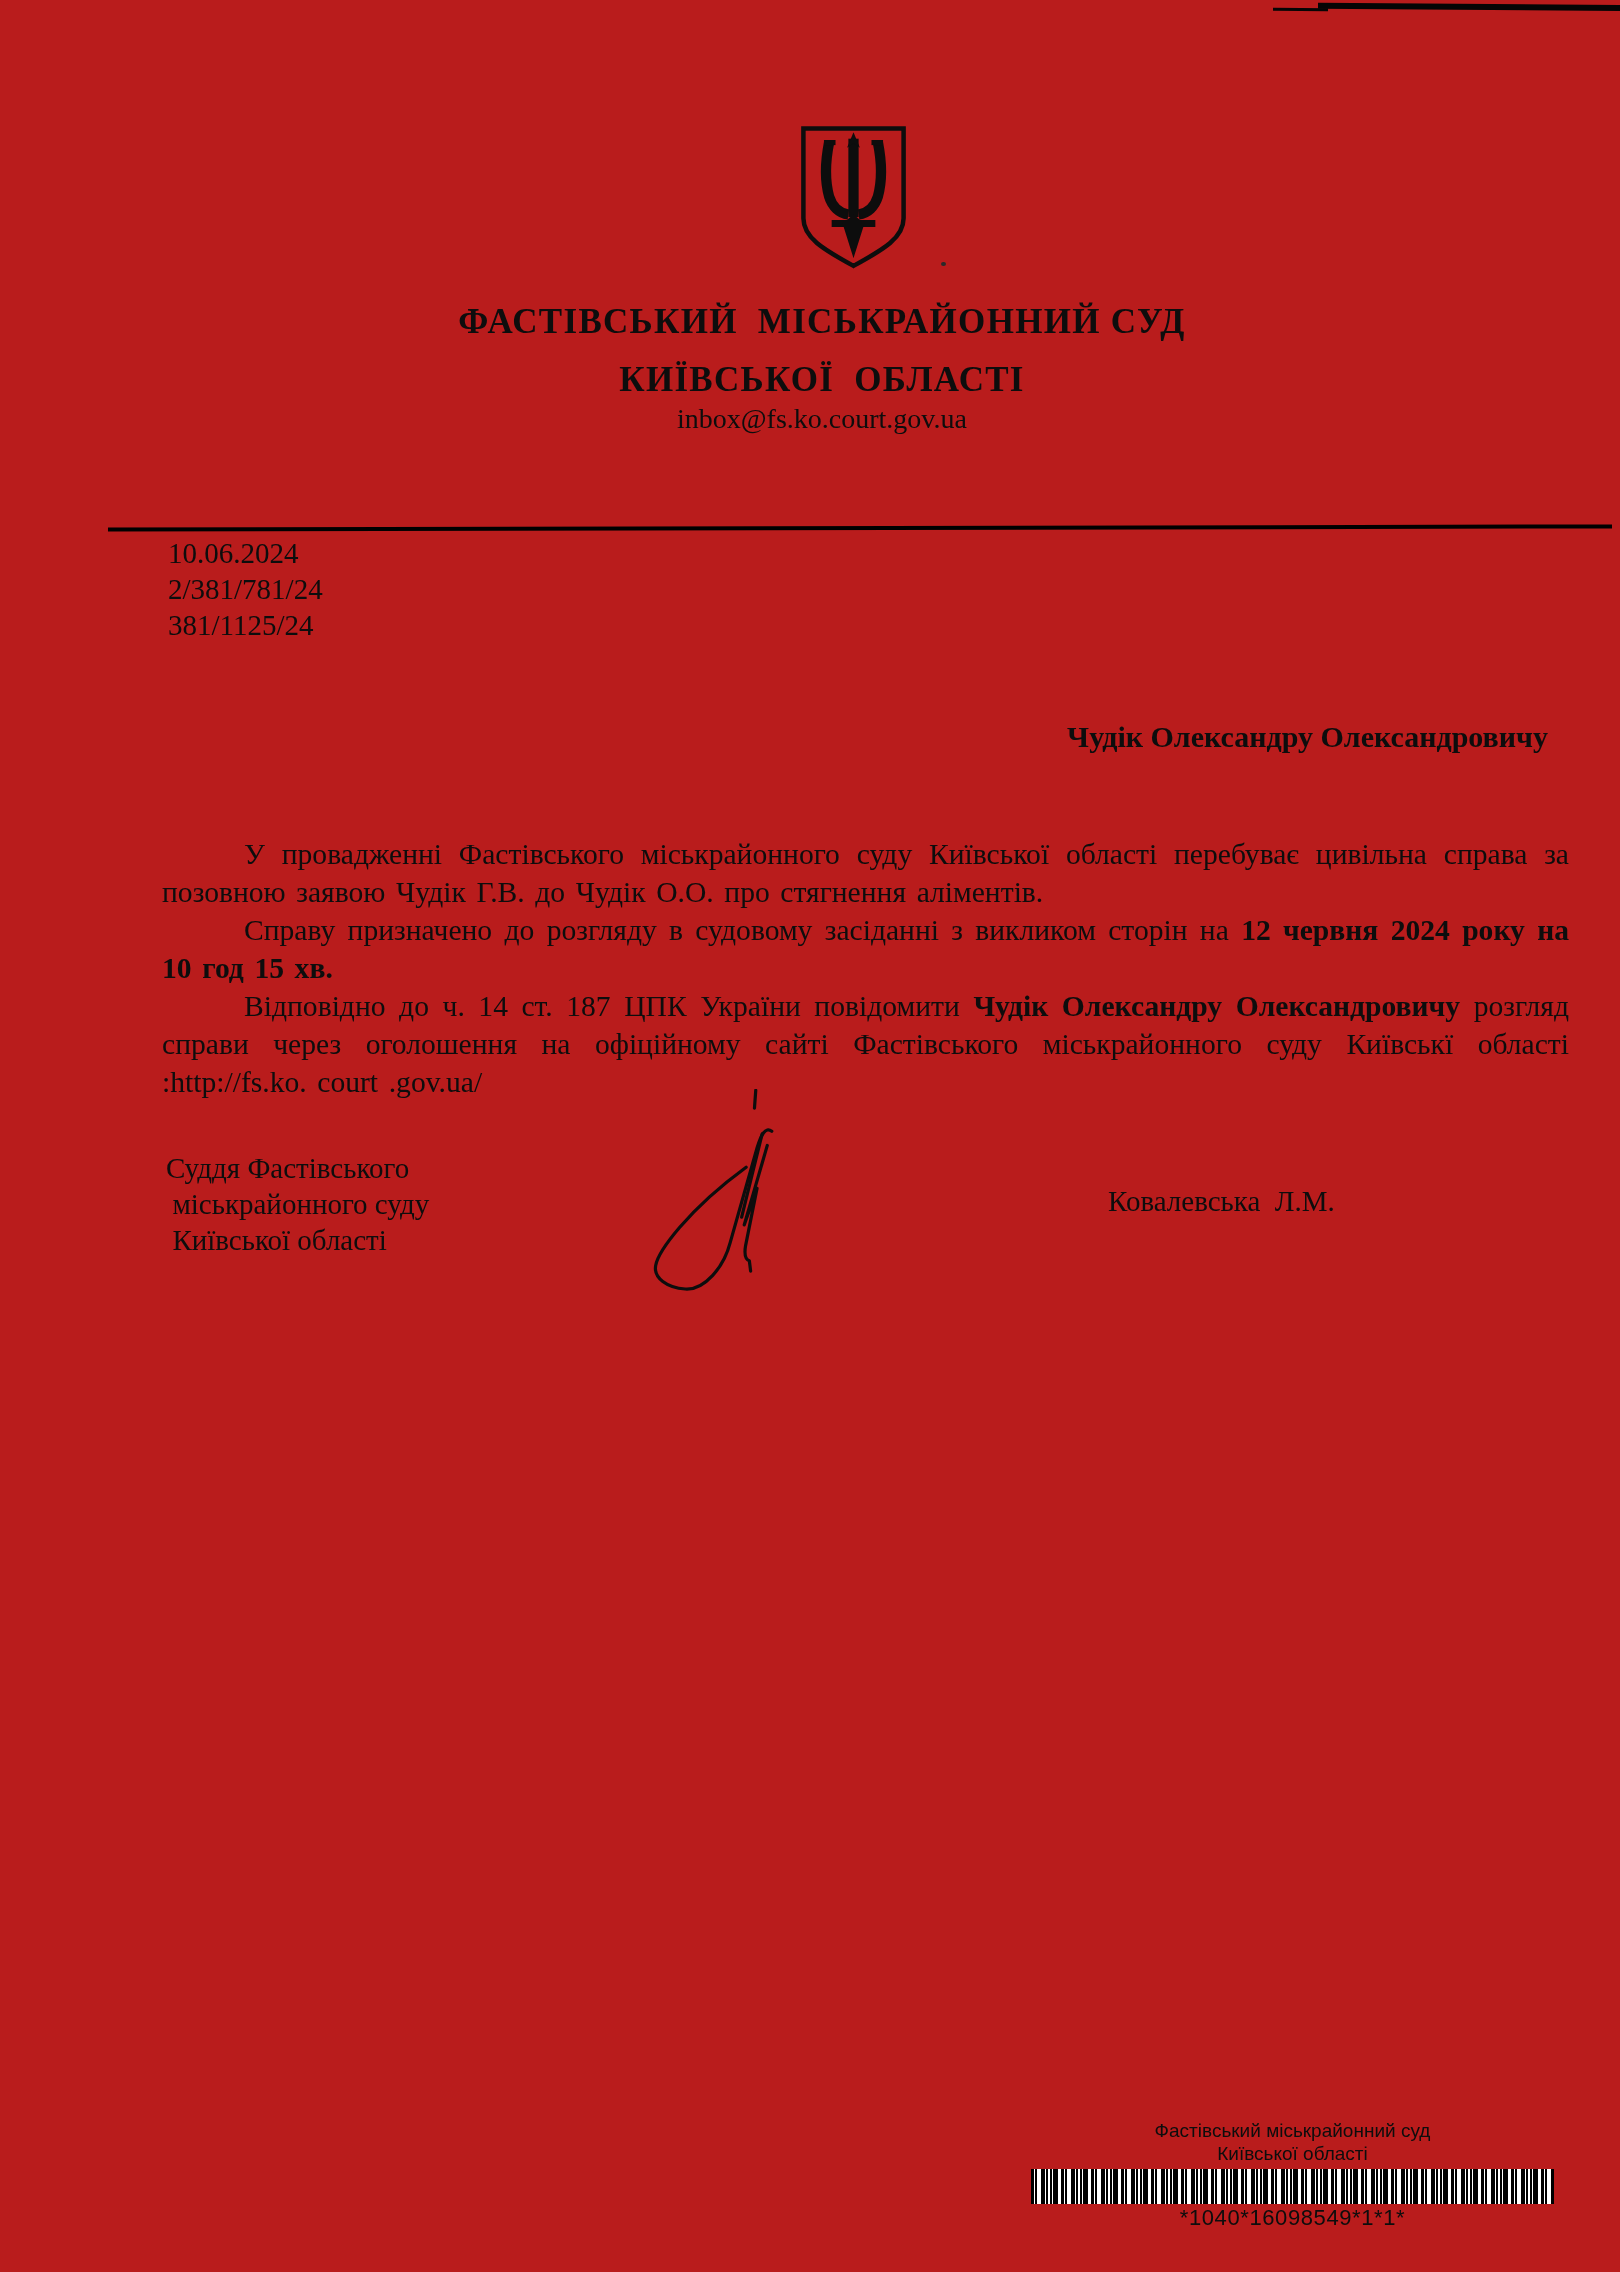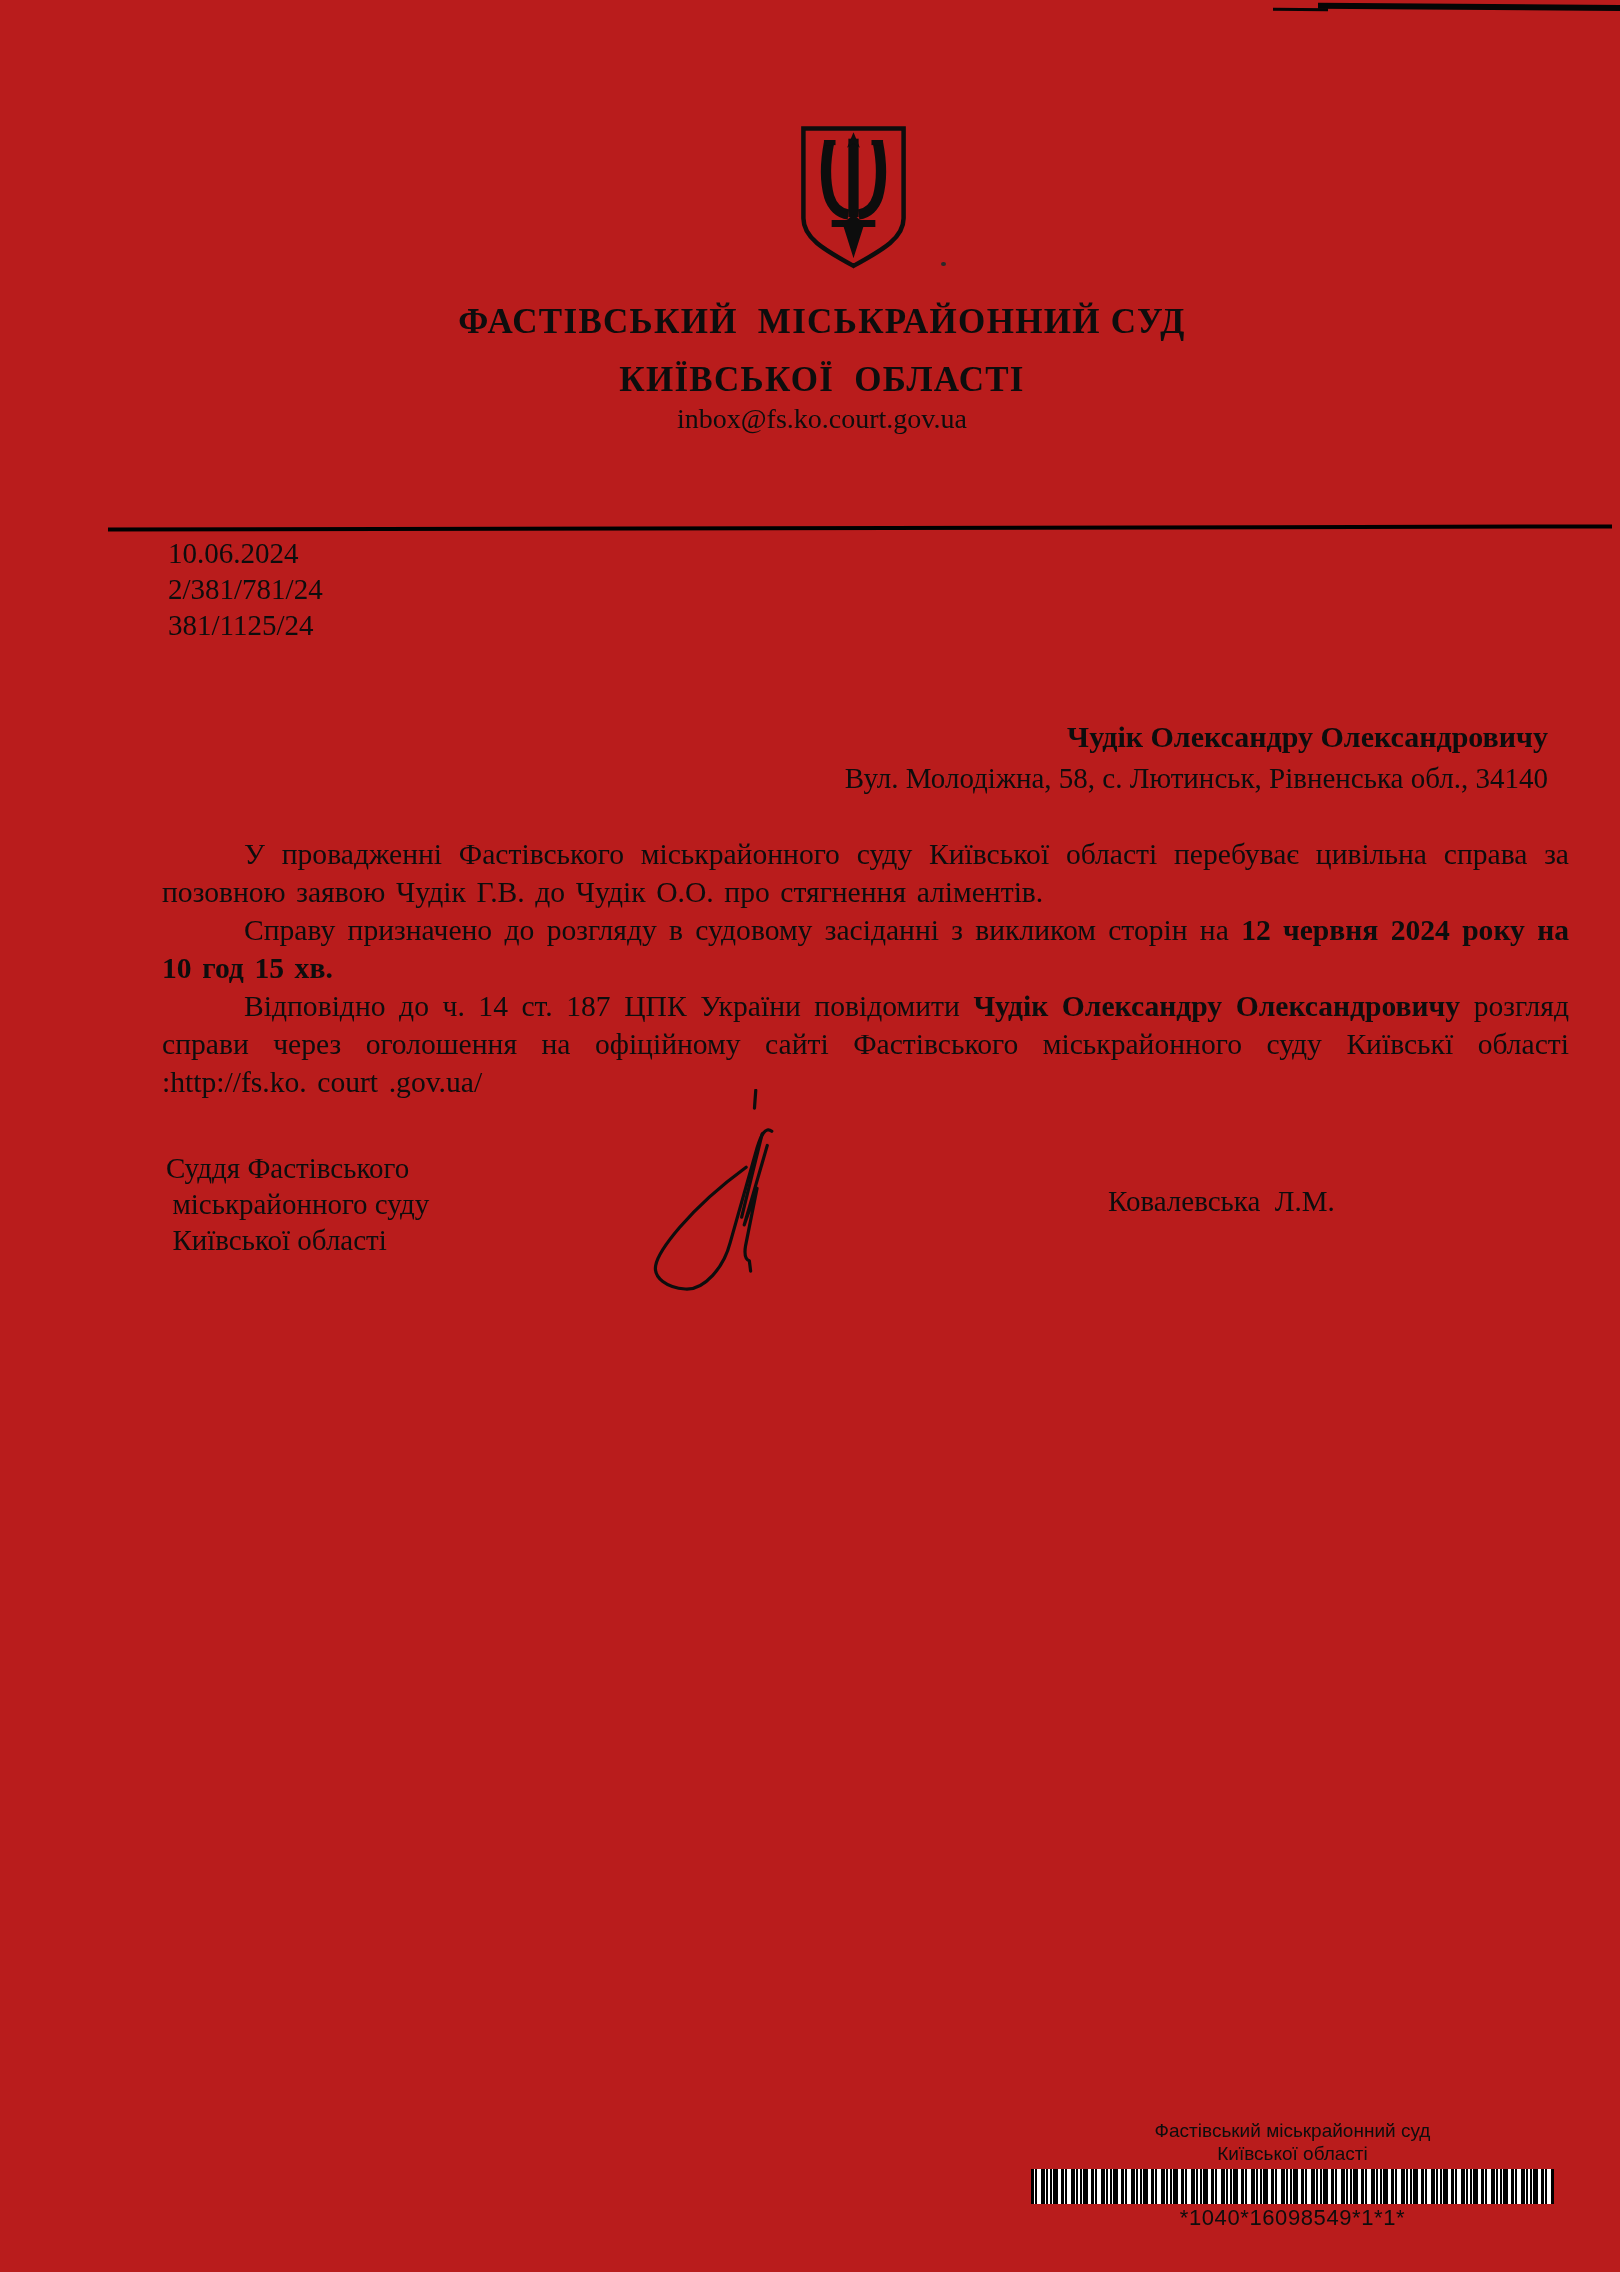--- a/index.html
+++ b/index.html
@@ -104,21 +104,20 @@
   <div class="abs rule"></div>
 
   <div class="abs meta">
     <div>10.06.2024</div>
     <div>2/381/781/24</div>
     <div>381/1125/24</div>
   </div>
 
   <div class="abs addressee">
     <div class="addressee-name">Чудік Олександру Олександровичу</div>
-    <div class="addressee-addr">Вул. Молодіжна, 58, с. Лютинськ, Рівненська обл., 34140</div>
   </div>
 
   <div class="abs body-text">
     <p>
       <span>У провадженні Фастівського міськрайонного суду Київської області перебуває цивільна справа за позовною заявою Чудік Г.В. до Чудік О.О. про стягнення аліментів.</span>
     </p>
     <p>
       <span>Справу призначено до розгляду в судовому засіданні з викликом сторін на </span><b>12 червня 2024 року на 10 год 15 хв.</b>
     </p>
     <p>

